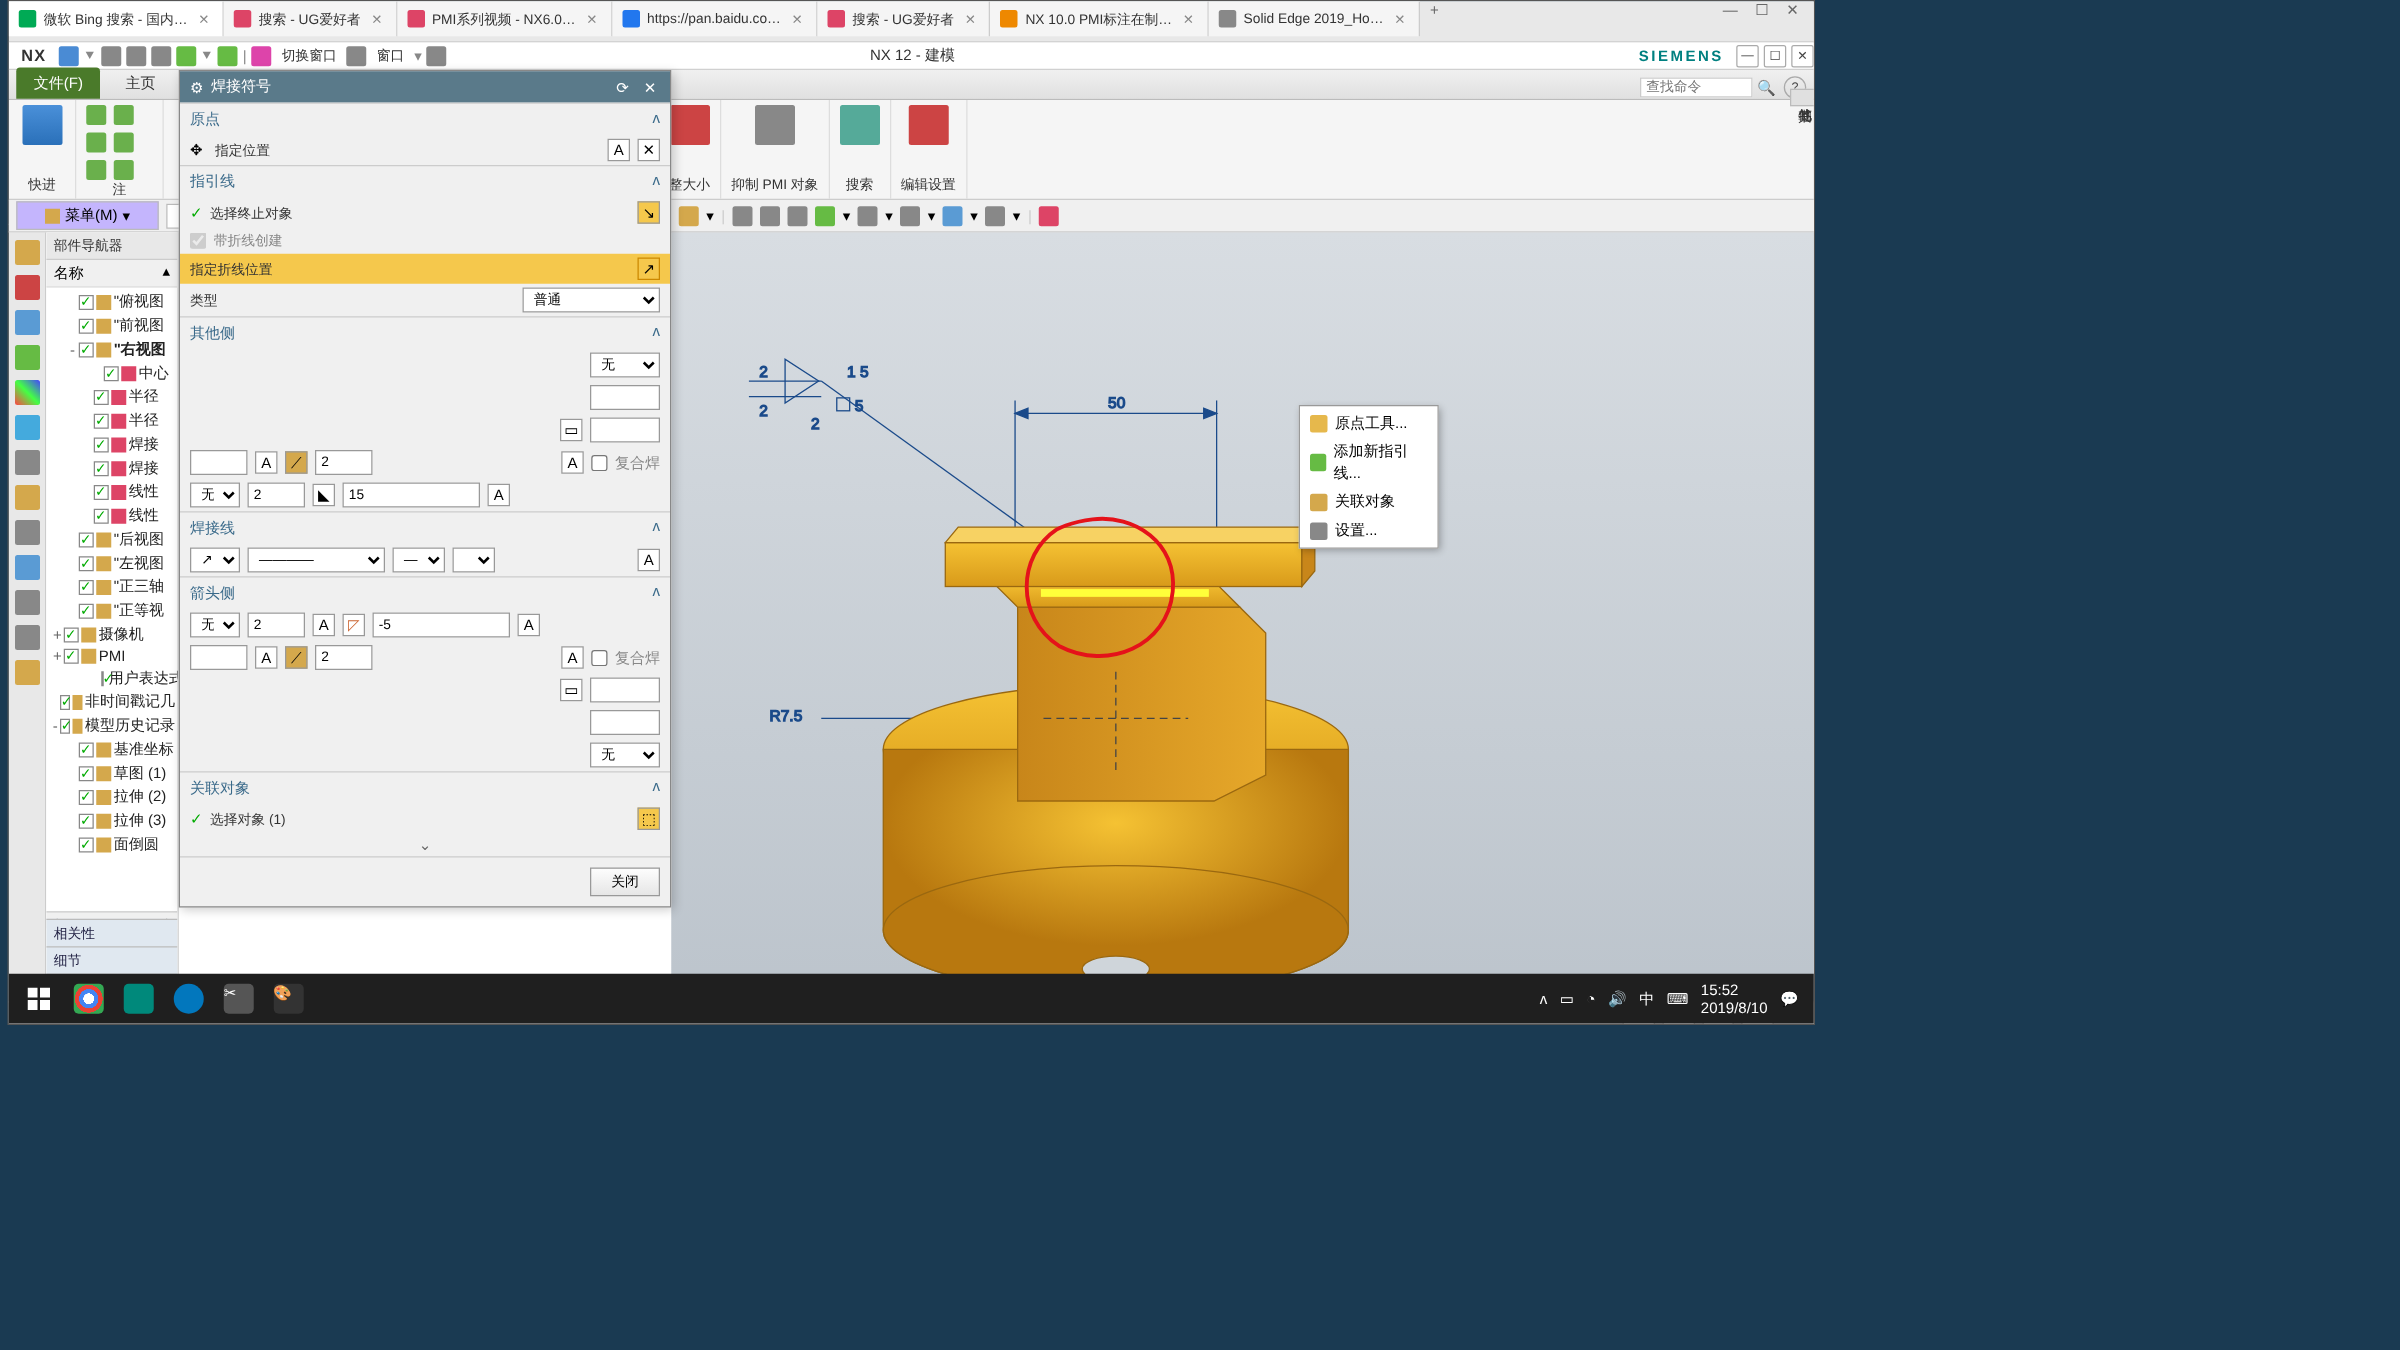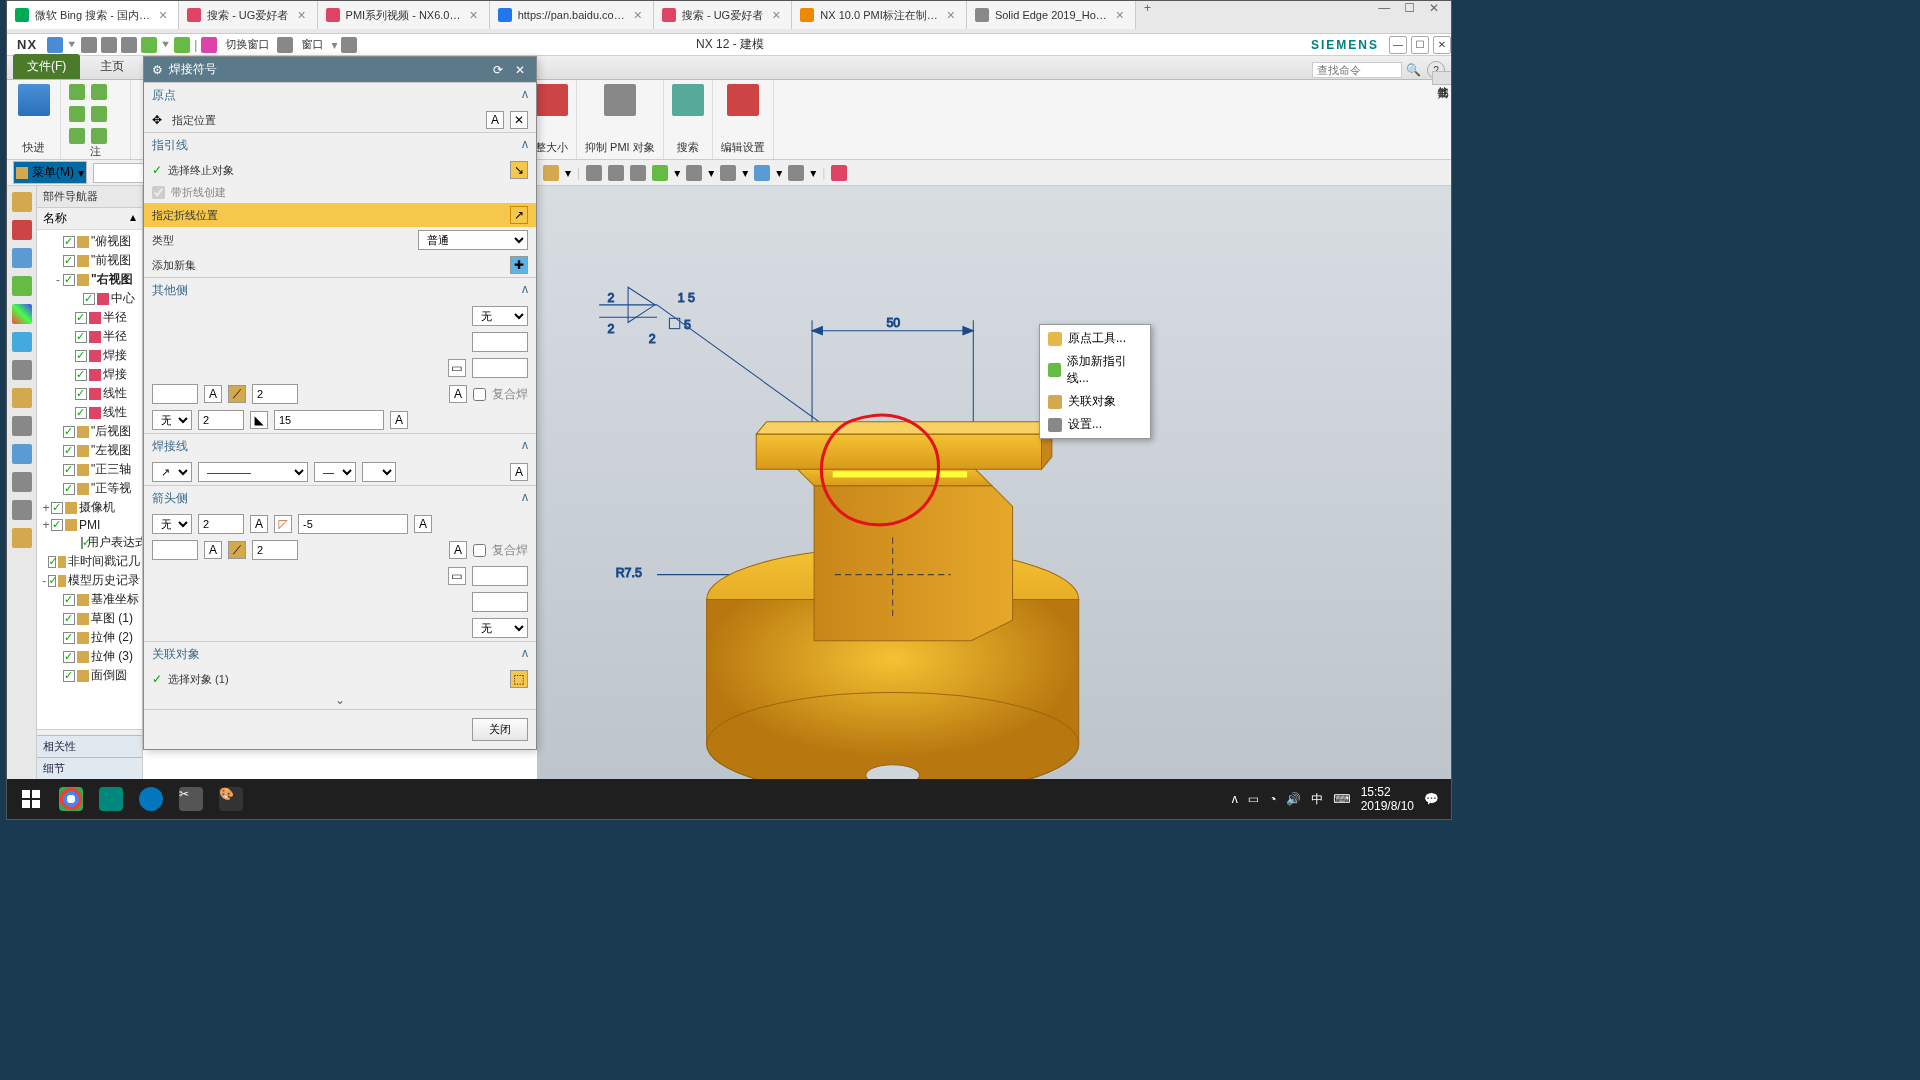--- a/index.html
+++ b/index.html
@@ -25,21 +25,21 @@
 .tab.inactive{background:transparent;color:#333}
 .searchcmd{margin-left:auto;display:flex;align-items:center;gap:4px;padding-right:6px}
 .searchcmd input{border:1px solid #ccc;padding:1px 4px;width:90px;font-size:11px}
 .ribbon{height:80px;background:#f5f5f5;border-bottom:1px solid #ccc;display:flex}
 .rgrp{border-right:1px solid #ddd;padding:4px 8px;display:flex;flex-direction:column;align-items:center;justify-content:space-between}
 .rgrp-icons{display:flex;gap:6px;flex-wrap:wrap;max-width:80px}
 .rgrp-ico{width:16px;height:16px;background:#6ab04c;border-radius:2px}
 .rgrp-ico.big{width:32px;height:32px;background:linear-gradient(#4a90d9,#2a70b9)}
 .rgrp-lbl{font-size:11px;color:#333;text-align:center}
 .row2{height:26px;background:#f0f0f0;border-bottom:1px solid #ccc;display:flex;align-items:center;padding:0 6px;gap:6px}
-.menubtn{border:1px solid #bbb;background:#0369a1;padding:2px 2px;font-size:11px;display:flex;align-items:center;gap:4px}
+.menubtn{border:1px solid #bbb;background:#c4b5fd;padding:2px 22px;font-size:11px;display:flex;align-items:center;gap:4px}
 .sel-input{border:1px solid #bbb;background:#fff;height:20px;padding:0 4px}
 .vtoolbar{position:absolute;left:0;top:185px;width:30px;background:#e8e8e8;border-right:1px solid #ccc;display:flex;flex-direction:column;gap:8px;padding:6px 4px;bottom:20px}
 .vt-ico{width:20px;height:20px;background:#d4a84c;border-radius:2px;margin:0 auto}
 .navigator{position:absolute;left:30px;top:185px;width:106px;bottom:20px;background:#fff;border-right:1px solid #ccc;overflow:hidden}
 .nav-hdr{background:#e8e8e8;padding:3px 6px;font-size:11px;color:#333;border-bottom:1px solid #ccc}
 .nav-col{background:#f0f0f0;padding:2px 6px;font-size:11px;display:flex;justify-content:space-between;border-bottom:1px solid #ddd}
 .tree{padding:2px 0;font-size:11px;color:#222}
 .tn{display:flex;align-items:center;padding:1px 2px;white-space:nowrap}
 .tn .exp{width:10px;text-align:center;color:#666}
 .tn .chk{width:12px;height:12px;border:1px solid #888;display:inline-block;margin-right:2px;position:relative}
@@ -543,24 +543,20 @@
               <span class="dlg-lbl" style="color:#888">带折线创建</span>
             </div>
       <div class="dlg-row hl">
               <span class="dlg-lbl">指定折线位置</span>
               <span class="dlg-ico" style="background:#f5c84c;border-color:#c80">↗</span>
             </div>
       <div class="dlg-row">
               <span class="dlg-lbl">类型</span>
               <select class="dlg-sel" style="width:110px"><option>普通</option></select>
             </div>
-      <div class="dlg-row">
-              <span class="dlg-lbl">添加新集</span>
-              <span class="dlg-ico" style="background:#5ab4e6">✚</span>
-            </div>
     </div>
     <div class="dlg-sec">
             <div class="dlg-sh">
               <span>其他侧</span>
               <span class="chev">ʌ</span>
             </div>
       <div class="dlg-row">
               <span style="flex:1"></span>
               <select class="dlg-sel" style="width:56px"><option>无</option></select>
             </div>

